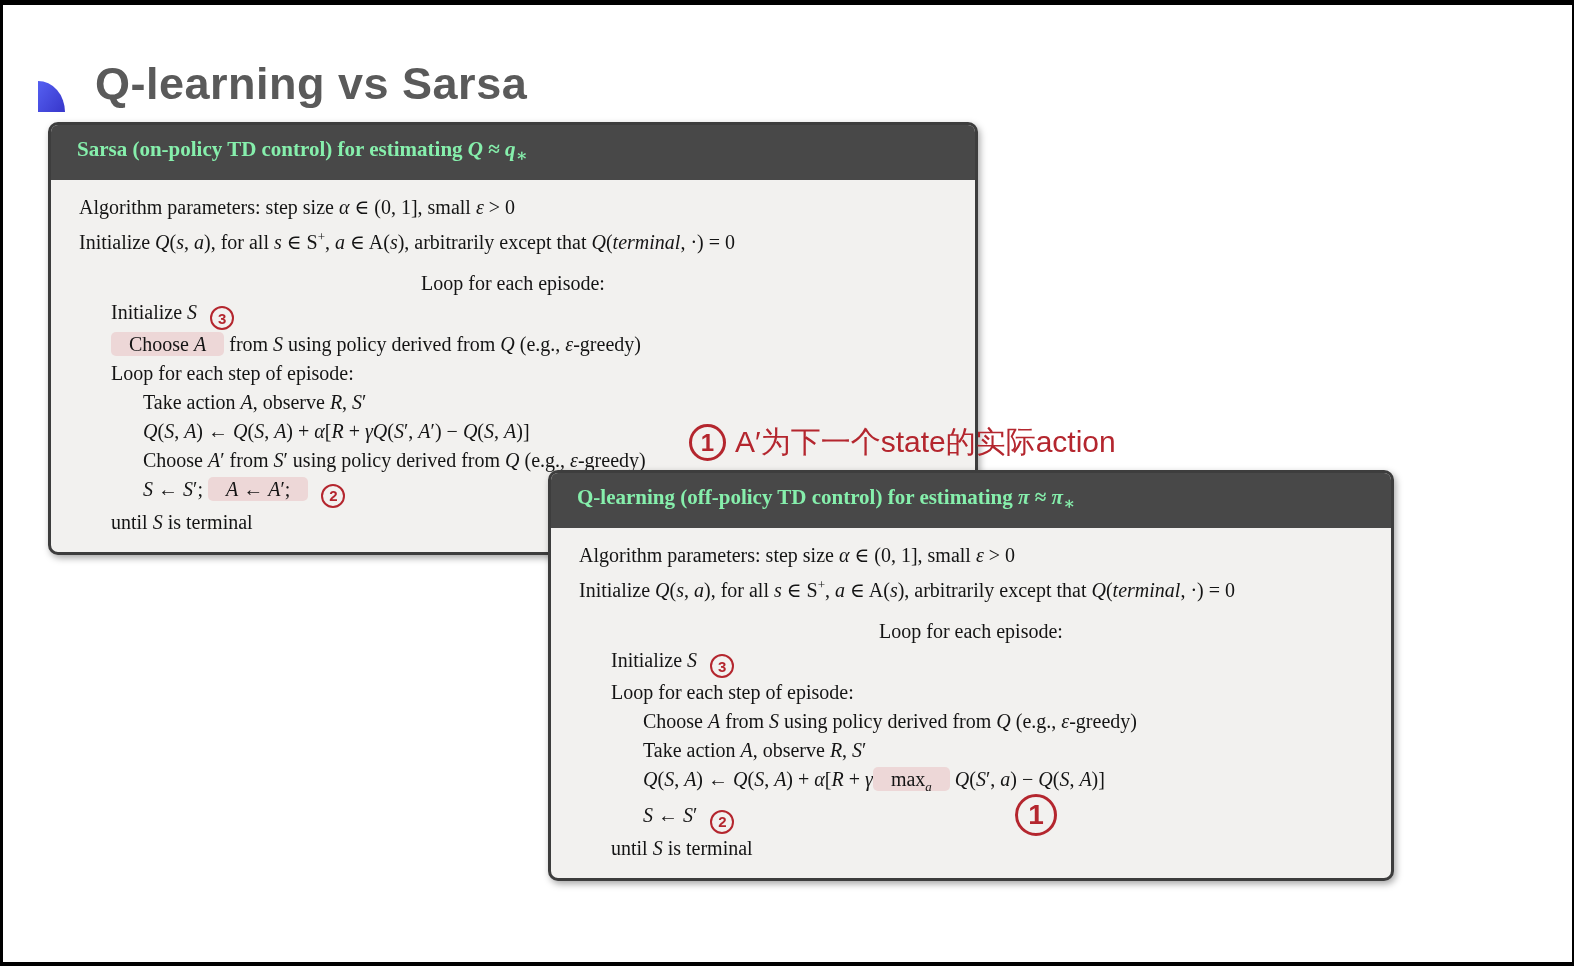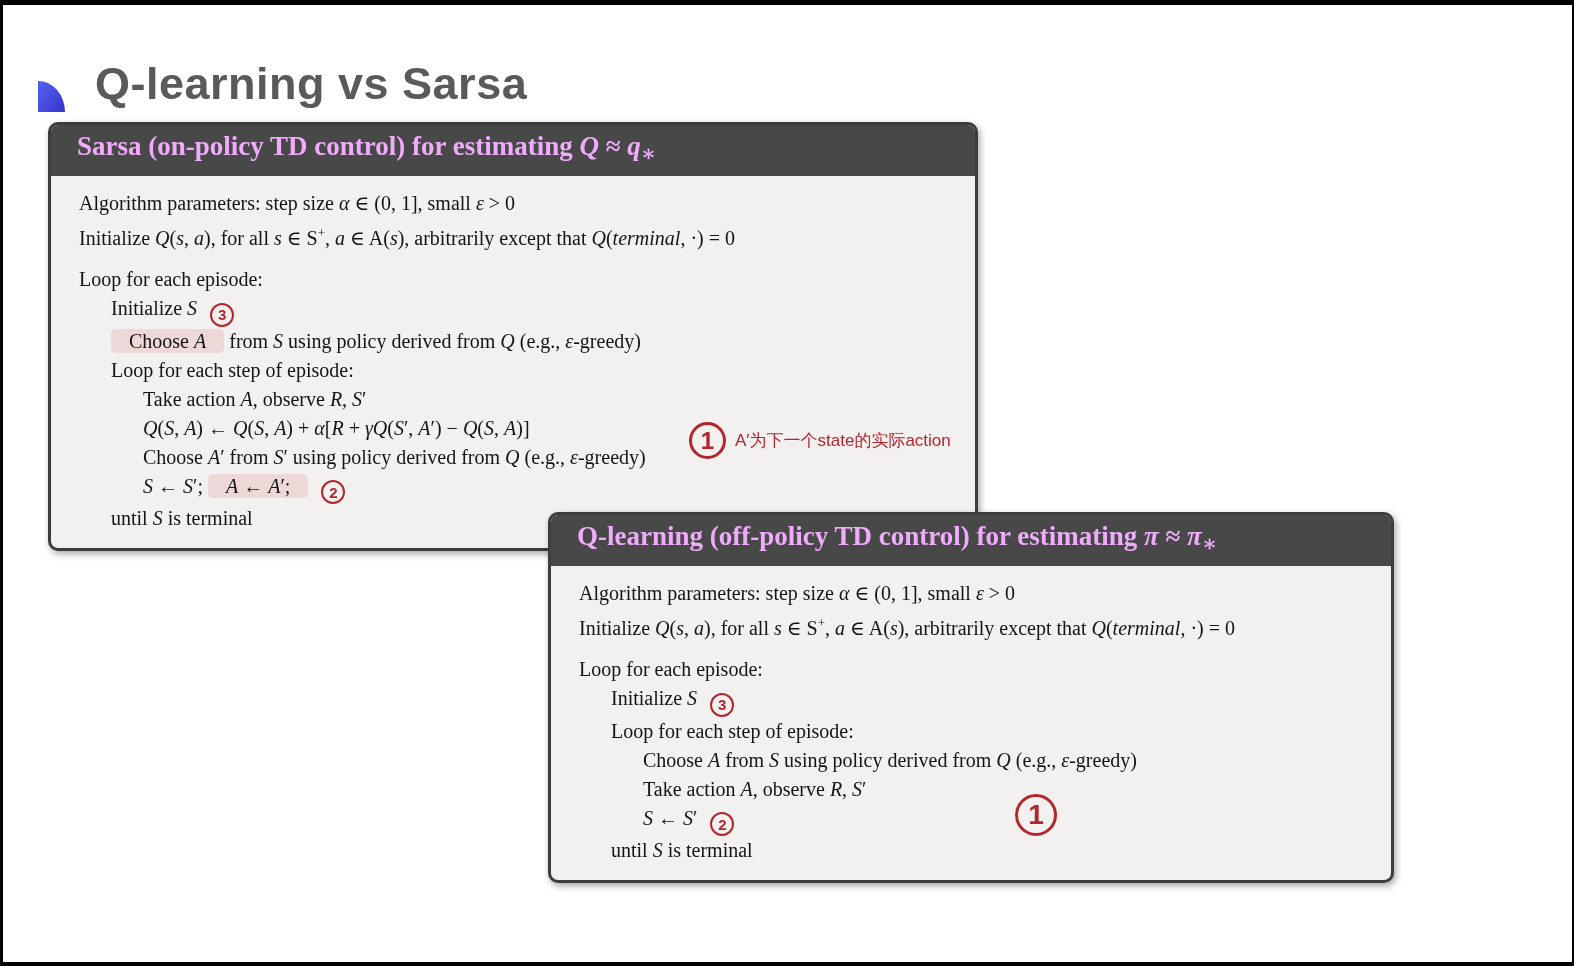--- a/index.html
+++ b/index.html
@@ -27,48 +27,48 @@
     position:absolute;left:35px;top:76px;width:27px;height:31px;
     background:linear-gradient(125deg,#525cee 10%,#3a3ace 90%);
     border-radius:0 100% 0 0;
   }
   .algo-box{
     position:absolute;border:3px solid var(--border-gray);border-radius:10px;
     background:var(--box-bg);overflow:hidden;
     box-shadow:2px 3px 7px rgba(0,0,0,.35);
   }
   #sarsa-box{left:45px;top:117px;width:930px;}
-  #qlearning-box{left:545px;top:465px;width:846px;margin-top:42px;}
+  #qlearning-box{left:545px;top:465px;width:846px;}
   .box-header{
-    background:var(--header-gray);color:#f0abfc;
-    padding:9px 26px 10px;font-size:27px;line-height:24px;font-weight:bold;
+    background:var(--header-gray);color:#86efac;
+    padding:9px 26px 10px;font-size:21px;line-height:30px;font-weight:bold;
   }
   .box-body{padding:13px 28px 15px;color:#141414;}
   .algo-line{font-size:20px;line-height:29px;white-space:nowrap;}
-  .algo-line.gap{margin-top:12px;}
+  .algo-line.gap{margin-top:12px;text-align:center;}
   .algo-line sup{font-size:13px;}
   .algo-line sub{font-size:13px;}
   .hl{background:var(--pink);border-radius:5px;padding:1px 18px;}
   .circ{
     display:inline-flex;align-items:center;justify-content:center;
     width:24px;height:24px;border:2px solid var(--red);border-radius:50%;
     color:var(--red);font:600 15px/1 "Liberation Sans","DejaVu Sans",sans-serif;
     margin-left:8px;vertical-align:-5px;
   }
   .note{
     position:absolute;display:flex;align-items:center;color:var(--red);
     font-family:"Liberation Sans","DejaVu Sans",sans-serif;white-space:nowrap;z-index:5;
   }
   .note .badge{
     display:inline-flex;align-items:center;justify-content:center;
     border:3px solid var(--red);border-radius:50%;color:var(--red);flex:0 0 auto;
   }
   #note-sarsa{left:686px;top:417px;}
   #note-sarsa .badge{width:37px;height:37px;font-size:24px;font-weight:600;}
-  #note-sarsa .note-text{font-size:17px;margin-left:9px;}
+  #note-sarsa .note-text{font-size:30px;margin-left:9px;}
   #note-qlearning{left:1012px;top:789px;}
   #note-qlearning .badge{width:42px;height:42px;font-size:28px;font-weight:600;}
   #note-qlearning .note-text{font-size:27px;margin-left:3px;}
 </style>
 </head>
 <body>
 
 <div id="page">
 
   <div id="corner-accent"></div>
@@ -99,20 +99,21 @@
       <span class="box-header-text">Q-learning (off-policy TD control) for estimating <i>π</i> ≈ <i>π</i><sub>∗</sub></span>
     </div>
     <div class="box-body">
         <div class="algo-line" style="padding-left: 0px;">Algorithm parameters: step size <i>α</i> ∈ (0, 1], small <i>ε</i> &gt; 0</div>
         <div class="algo-line" style="padding-left: 0px;">Initialize <i>Q</i>(<i>s</i>, <i>a</i>), for all <i>s</i> ∈ S<sup>+</sup>, <i>a</i> ∈ A(<i>s</i>), arbitrarily except that <i>Q</i>(<i>terminal</i>, ·) = 0</div>
         <div class="algo-line gap" style="padding-left: 0px;">Loop for each episode:</div>
         <div class="algo-line" style="padding-left: 32px;">Initialize <i>S</i> <span class="circ">3</span></div>
         <div class="algo-line" style="padding-left: 32px;">Loop for each step of episode:</div>
         <div class="algo-line" style="padding-left: 64px;">Choose <i>A</i> from <i>S</i> using policy derived from <i>Q</i> (e.g., <i>ε</i>-greedy)</div>
         <div class="algo-line" style="padding-left: 64px;">Take action <i>A</i>, observe <i>R</i>, <i>S</i>′</div>
+        <div class="algo-line" style="padding-left: 64px;"><i>Q</i>(<i>S</i>, <i>A</i>) ← <i>Q</i>(<i>S</i>, <i>A</i>) + <i>α</i>[<i>R</i> + <i>γ</i><span class="hl">max<sub><i>a</i></sub></span> <i>Q</i>(<i>S</i>′, <i>a</i>) − <i>Q</i>(<i>S</i>, <i>A</i>)]</div>
         <div class="algo-line" style="padding-left: 64px;"><i>S</i> ← <i>S</i>′ <span class="circ">2</span></div>
         <div class="algo-line" style="padding-left: 32px;">until <i>S</i> is terminal</div>
       </div>
   </div>
 
   <div id="note-sarsa" class="note">
     <span class="badge">1</span>
     <span class="note-text">A′为下一个state的实际action</span>
   </div>
 

